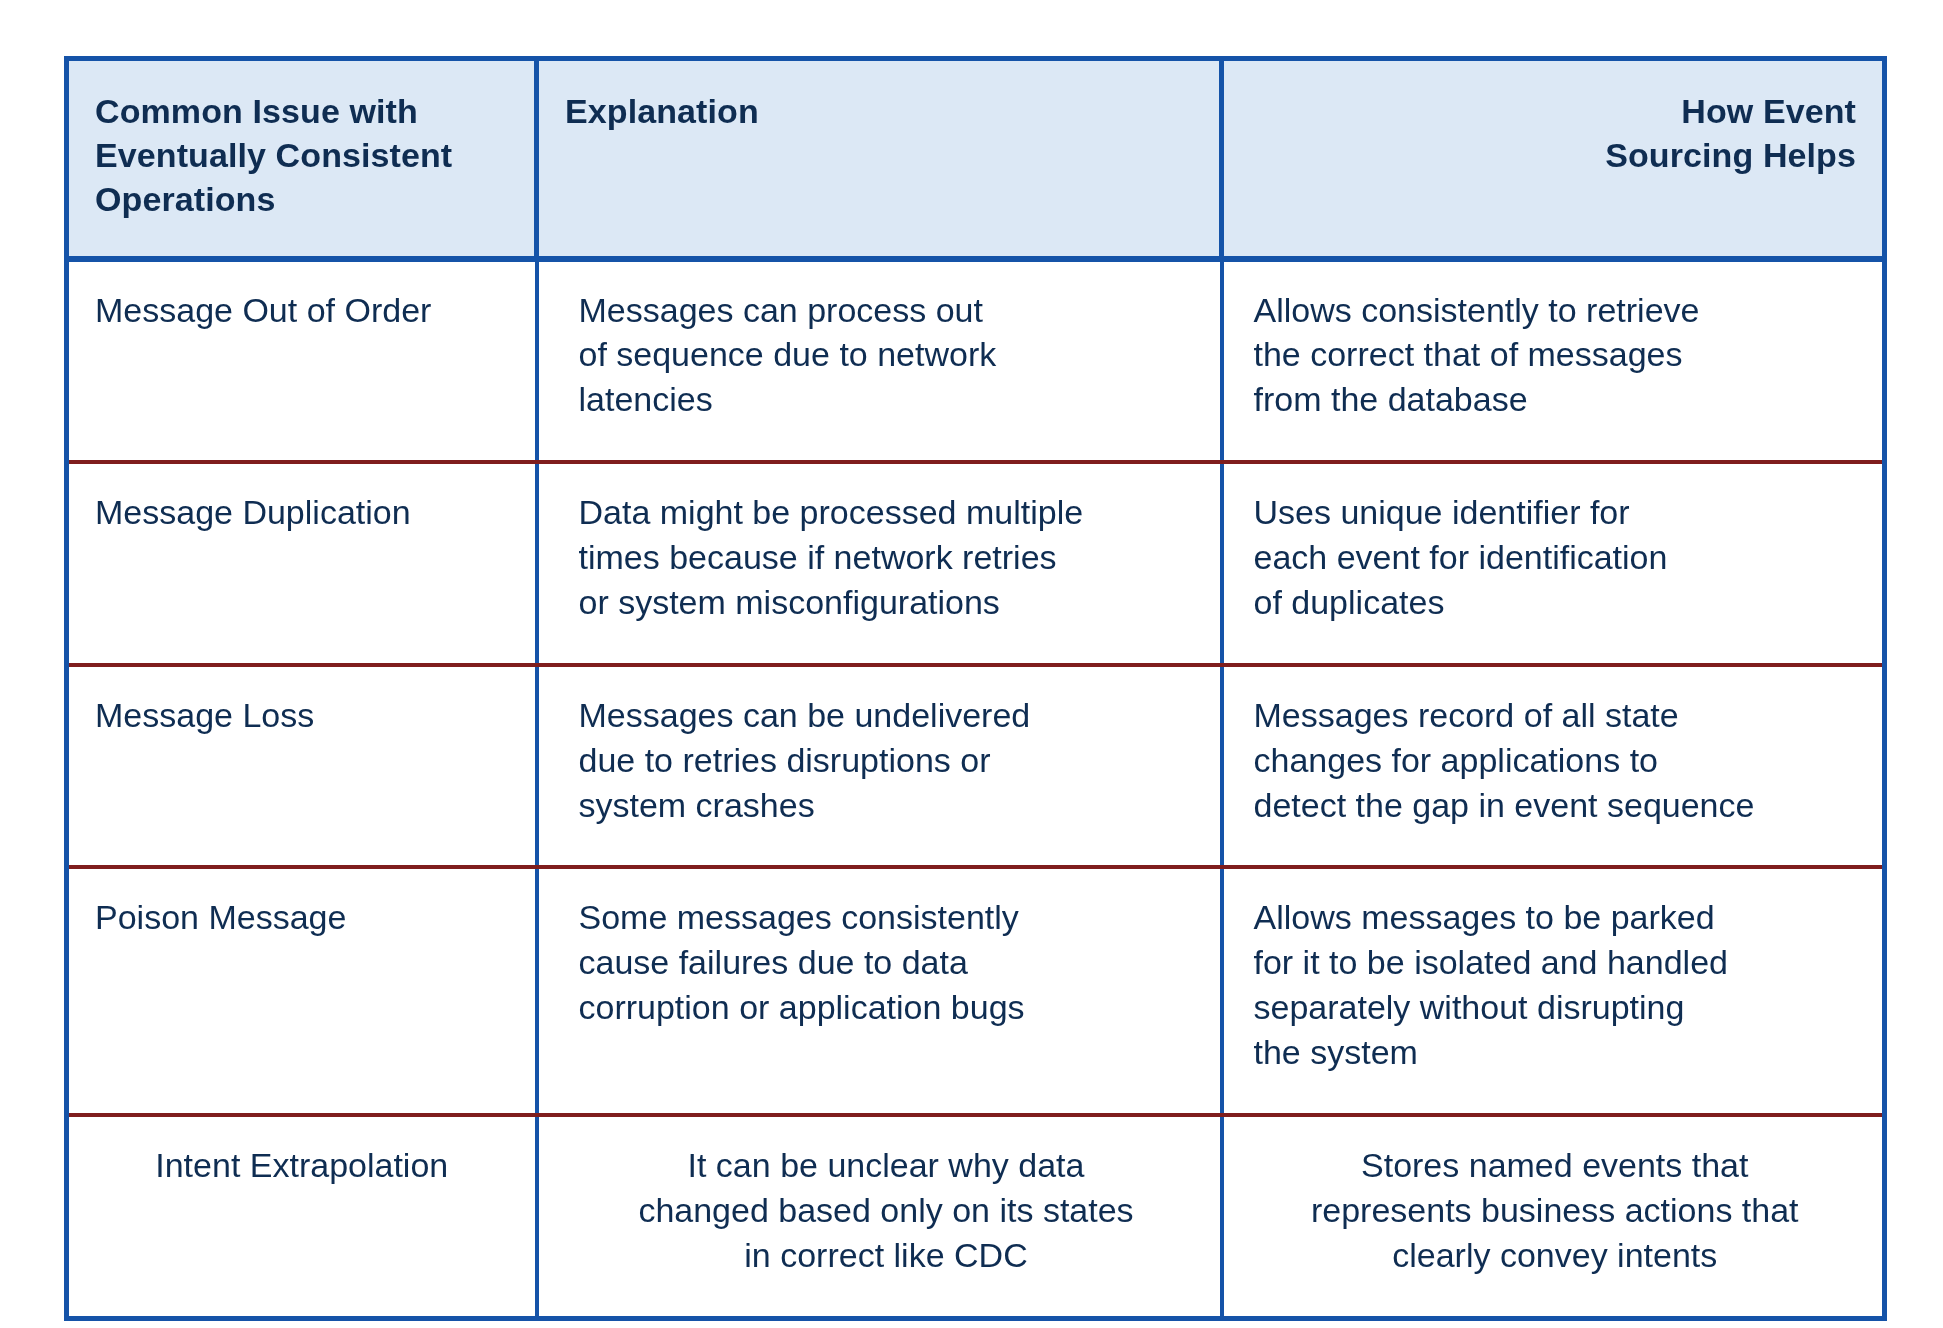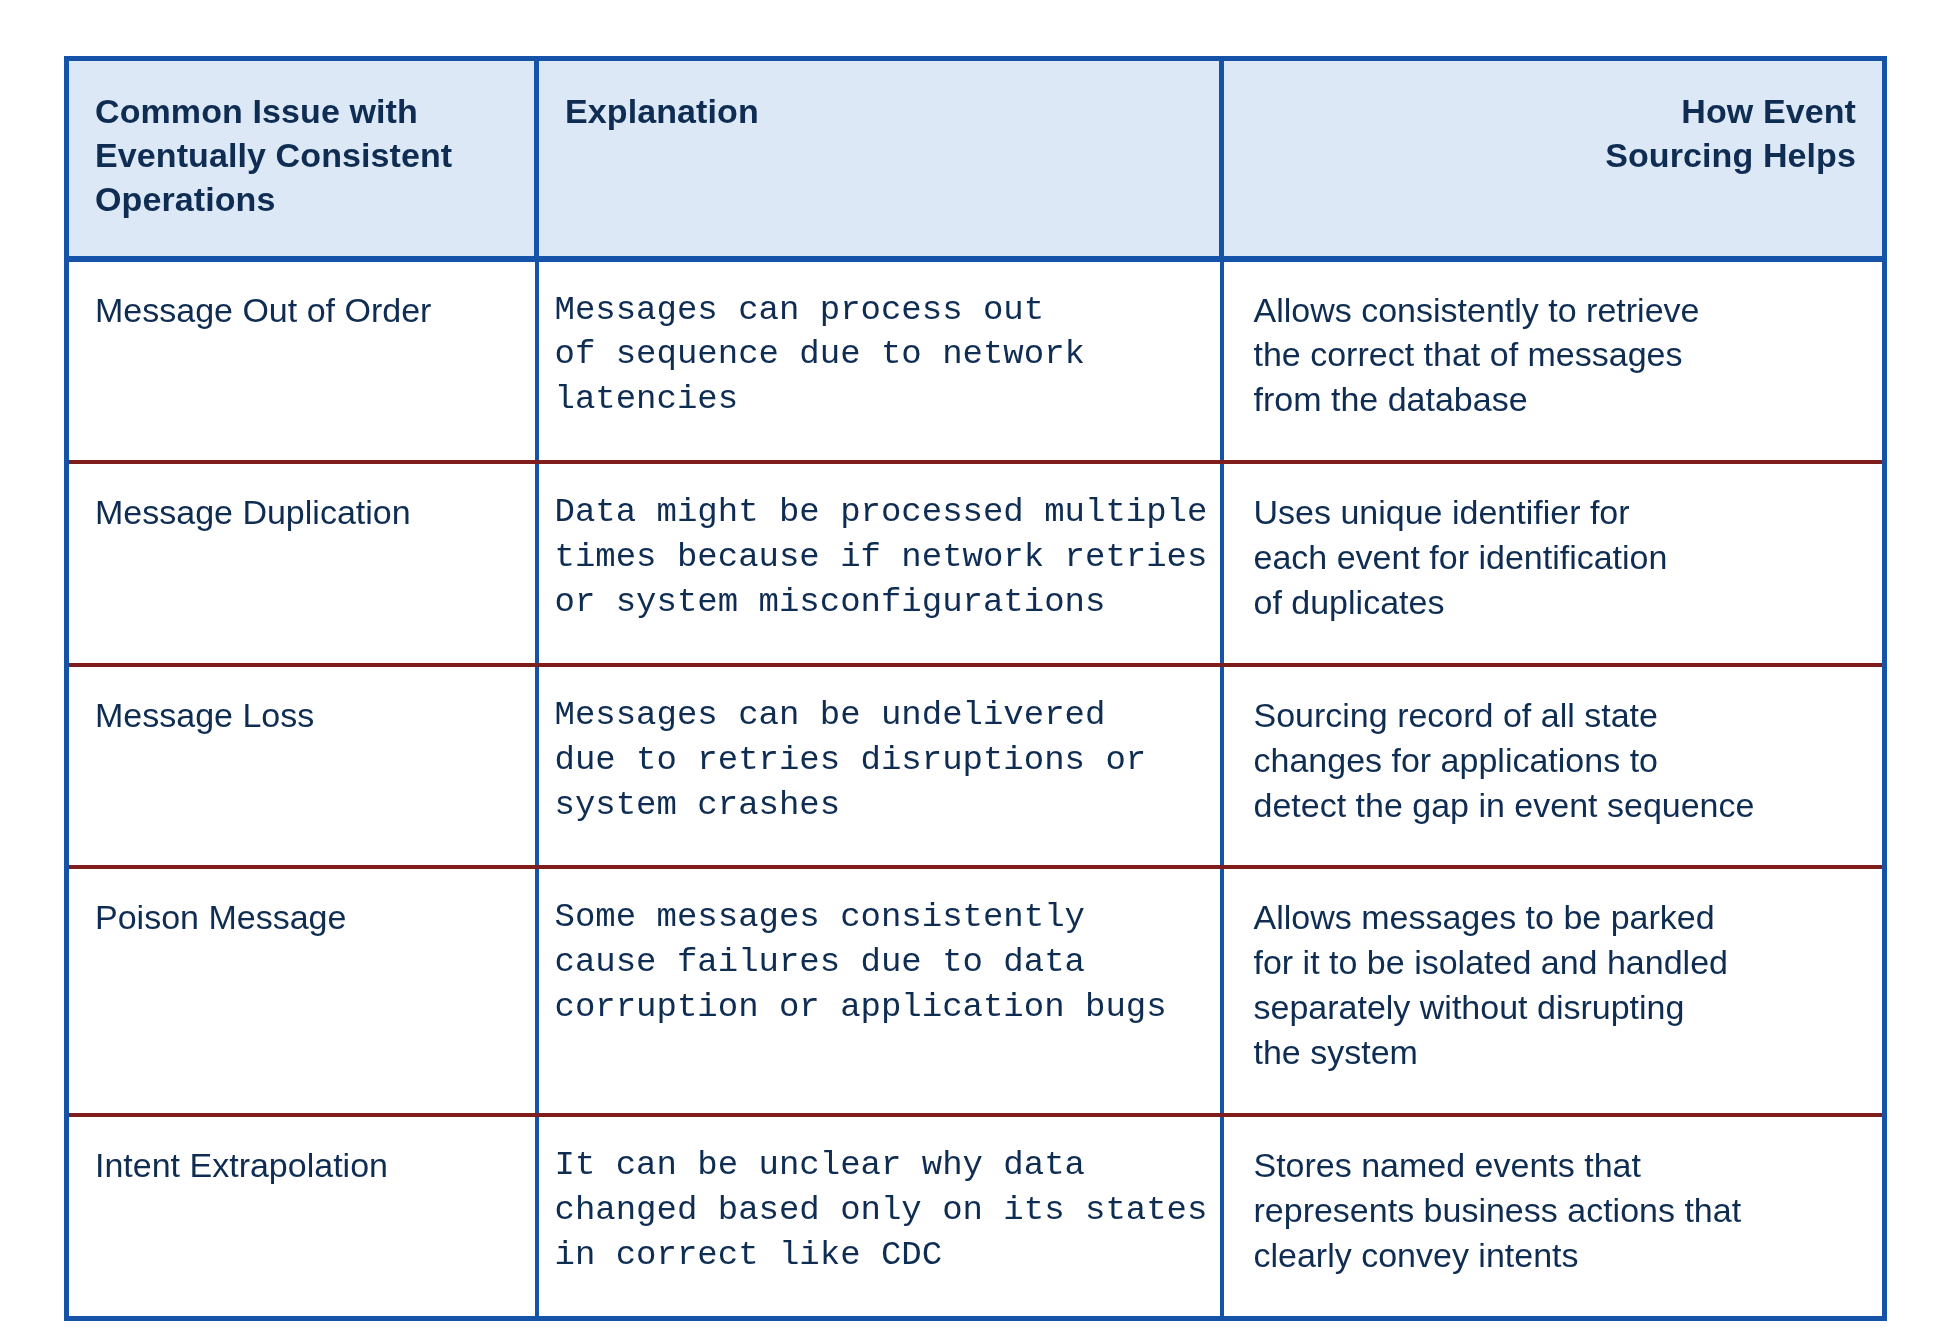--- a/index.html
+++ b/index.html
@@ -69,24 +69,24 @@
     text-align: left;
     padding: 26px 26px 38px 26px;
     font-size: 34px;
     line-height: 1.32;
     font-weight: normal;
     color: #0f2d52;
     background: #ffffff;
     box-sizing: border-box;
   }
   tbody td:last-child { border-right: none; }
-  tbody tr:last-child td { border-bottom: none; }
+  tbody tr:last-child td { border-bottom: none; text-align: center; }
 
   td.cell-issue   { padding-left: 26px; }
-  td.cell-expl    { padding-left: 16px; font-family: Liberation Mono, monospace; }
+  td.cell-expl    { padding-left: 40px; }
   td.cell-help    { padding-left: 30px; }
 
   .cell-line { display: block; white-space: pre; }
 
   .hdr-line { display: block; white-space: pre; }
 </style>
 </head>
 <body>
 
 <div class="page">
@@ -147,21 +147,21 @@
           <tr>
             <td class="cell-issue">
               <span class="cell-line">Message Loss</span>
             </td>
             <td class="cell-expl">
               <span class="cell-line">Messages can be undelivered</span>
               <span class="cell-line">due to retries disruptions or</span>
               <span class="cell-line">system crashes</span>
             </td>
             <td class="cell-help">
-              <span class="cell-line">Sourcing record of all state</span>
+              <span class="cell-line">Messages record of all state</span>
               <span class="cell-line">changes for applications to</span>
               <span class="cell-line">detect the gap in event sequence</span>
             </td>
           </tr>
           <tr>
             <td class="cell-issue">
               <span class="cell-line">Poison Message</span>
             </td>
             <td class="cell-expl">
               <span class="cell-line">Some messages consistently</span>

